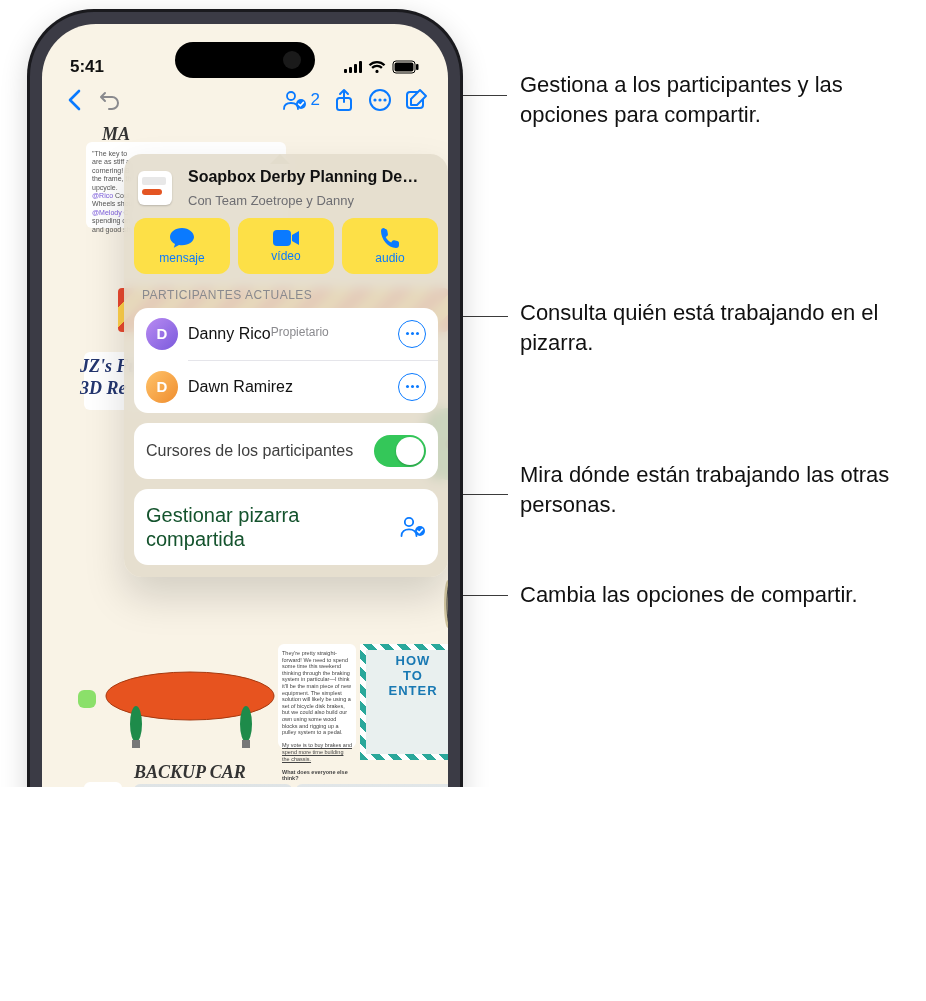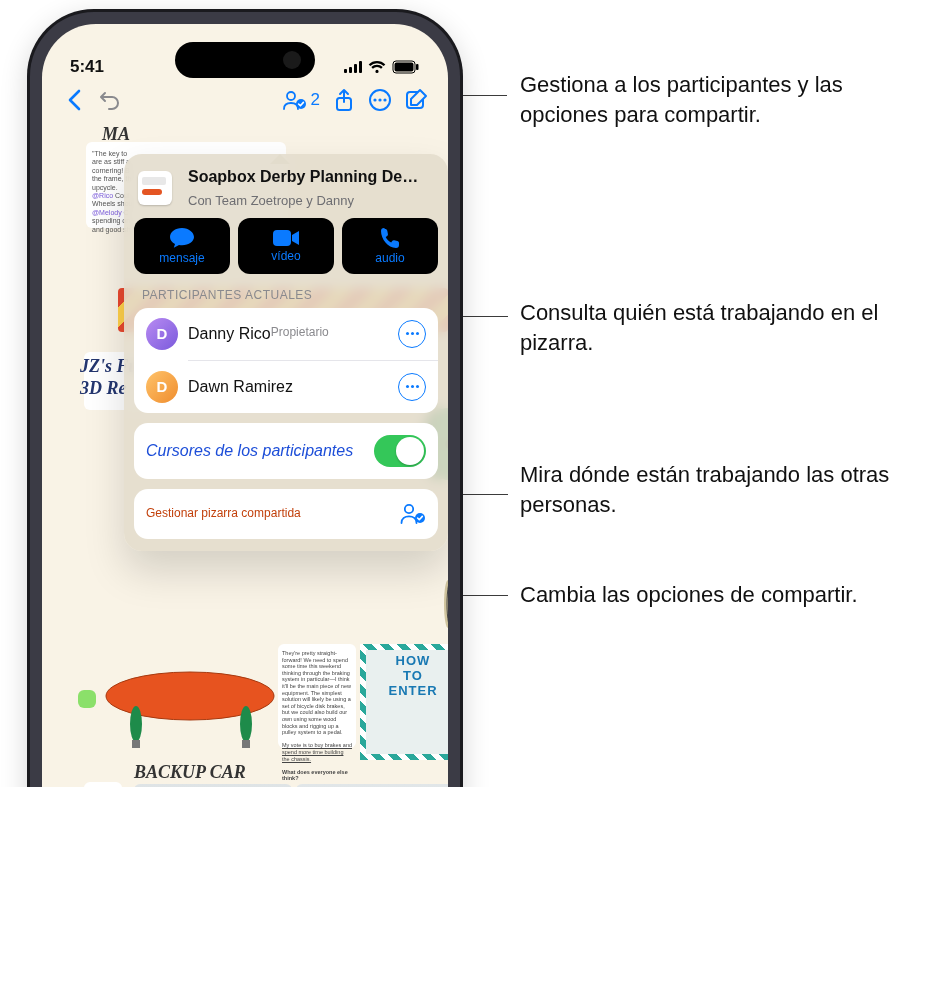--- a/index.html
+++ b/index.html
@@ -28,41 +28,41 @@
   
   .pop{position:absolute;left:82px;top:130px;width:304px;border-radius:18px;background:rgba(226,220,204,.88);backdrop-filter:blur(6px);box-shadow:0 20px 40px rgba(0,0,0,.15);padding:10px 10px 12px 10px;z-index:70;}
   .pop:before{content:"";position:absolute;top:-10px;left:146px;border:10px solid transparent;border-bottom-color:rgba(226,220,204,.88);}
   .pop-head{display:flex;gap:16px;align-items:center;padding:4px 6px 10px 4px;}
   .doc-thumb{width:34px;height:34px;background:#fff;border-radius:6px;box-shadow:0 1px 2px rgba(0,0,0,.2);position:relative;overflow:hidden;}
   .doc-thumb:after{content:"";position:absolute;left:4px;top:18px;width:20px;height:6px;background:#e45523;border-radius:3px;}
   .doc-thumb:before{content:"";position:absolute;left:4px;top:6px;width:24px;height:8px;background:#e8e8e8;border-radius:2px;}
   .pop-title{font-weight:700;font-size:16px;line-height:1.1;color:#111;}
   .pop-sub{font-size:13px;color:#6e6e72;margin-top:7px;}
   .pop-actions{display:flex;gap:8px;}
-  .pill{flex:1;background:#000000;border-radius:12px;height:56px;display:flex;flex-direction:column;align-items:center;justify-content:center;gap:2px;}
+  .pill{flex:1;background:#fde047;border-radius:12px;height:56px;display:flex;flex-direction:column;align-items:center;justify-content:center;gap:2px;}
   .pill .lbl{font-size:12px;color:#0a7aff;}
   .pill svg{color:#0a7aff;}
   .sec-label{font-size:12px;letter-spacing:.5px;color:#8a8a8e;margin:14px 6px 6px 8px;text-transform:uppercase;}
   .card{background:#fff;border-radius:14px;overflow:hidden;}
   .prow{display:flex;align-items:center;gap:10px;padding:10px 12px;}
   .prow + .line{height:1px;background:#e5e5ea;margin-left:54px;}
   .avatar{width:32px;height:32px;border-radius:50%;display:flex;align-items:center;justify-content:center;color:#fff;font-size:15px;font-weight:600;}
   .av-a{background:linear-gradient(135deg,#b98bf2,#7a5adc);}
   .av-b{background:linear-gradient(135deg,#ffc36a,#ef8d2e);}
   .pname{font-size:16px;color:#111;}
   .prole{font-size:12px;color:#8a8a8e;}
   .mini-more{width:26px;height:26px;border-radius:50%;border:1.6px solid #0a7aff;display:flex;align-items:center;justify-content:center;}
   .mini-more span{width:3px;height:3px;border-radius:50%;background:#0a7aff;margin:0 1px;}
   .pflex{flex:1;display:flex;flex-direction:row;}
   .switchrow{display:flex;align-items:center;padding:12px 12px;}
-  .switchrow .t{flex:1;font-size:16px;color:#1d4ed8;line-height:1.2;padding-right:10px;font-style:italic;}
+  .switchrow .t{flex:1;font-size:16px;color:#404040;line-height:1.2;padding-right:10px;}
   .switch{width:52px;height:32px;border-radius:16px;background:#34c759;position:relative;}
   .switch:after{content:"";position:absolute;right:2px;top:2px;width:28px;height:28px;border-radius:50%;background:#fff;box-shadow:0 1px 2px rgba(0,0,0,.25);}
   .managerow{display:flex;align-items:center;padding:14px 12px;gap:10px;}
-  .managerow .t{flex:1;font-size:12px;color:#c2410c;line-height:1.2;}
+  .managerow .t{flex:1;font-size:20px;color:#14532d;line-height:1.2;}
   .gap{height:10px;}
   
   .bottombar{position:absolute;left:0;right:0;bottom:0;height:54px;display:flex;justify-content:space-around;align-items:center;padding:0 12px;z-index:56;}
   .bottombar .bt{width:54px;height:40px;display:flex;align-items:center;justify-content:center;color:#0a7aff;}
   .homebar{position:absolute;left:50%;bottom:8px;transform:translateX(-50%);width:140px;height:5px;border-radius:3px;background:#000;z-index:57;}
   
   .call{position:absolute;font-size:22px;line-height:1.35;color:#111;}
   .lead{position:absolute;height:0;border-top:1.4px solid #3b3b3b;}
   
   .stripe{background:repeating-linear-gradient(135deg,#e8482f 0 14px,#ffd04a 14px 28px);}

